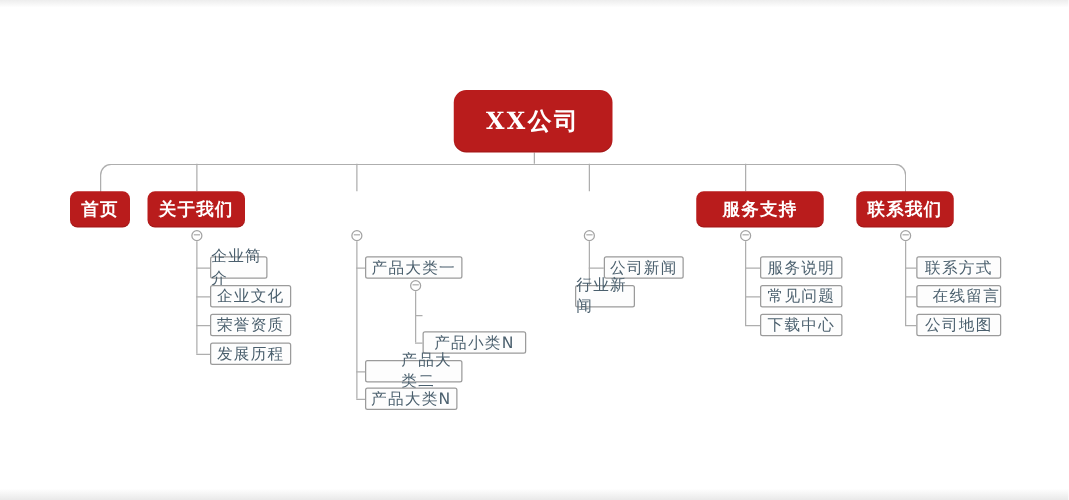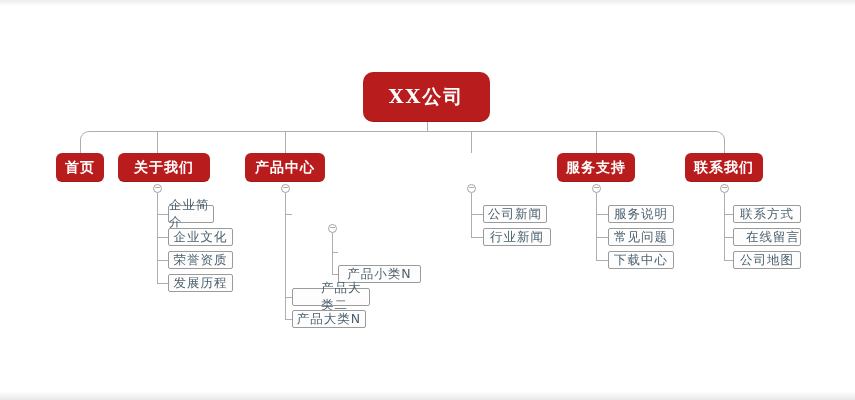--- a/index.html
+++ b/index.html
@@ -92,36 +92,36 @@
   <div class="toggle" style="left:153px; top:184px;">−</div>
   <div class="toggle" style="left:281px; top:184px;">−</div>
   <div class="toggle" style="left:467px; top:184px;">−</div>
   <div class="toggle" style="left:592px; top:184px;">−</div>
   <div class="toggle" style="left:720px; top:184px;">−</div>
   <div class="toggle" style="left:328px; top:224px;">−</div>
 
   <div class="blue-node root-node">XX公司</div>
 
   <div class="blue-node n1" style="left:56px;  width:48px;">首页</div>
-  <div class="blue-node n1" style="left:118px; width:92px;">关于我们</div>
-  <div class="blue-node n1" style="left:245px; width:80px;">产品中心</div>
-  <div class="blue-node n1" style="left:557px; width:78px;">服务支持</div>
+  <div class="blue-node n1" style="left:118px; width:78px;">关于我们</div>
+  <div class="blue-node n1" style="left:557px; width:102px;">服务支持</div>
   <div class="blue-node n1" style="left:685px; width:78px;">联系我们</div>
 
   <div class="leaf" style="left:168px; top:205px; width:46px;">企业简介</div>
   <div class="leaf" style="left:168px; top:228px; width:65px;">企业文化</div>
   <div class="leaf" style="left:168px; top:251px; width:65px;">荣誉资质</div>
   <div class="leaf" style="left:168px; top:274px; width:65px;">发展历程</div>
 
+  <div class="leaf" style="left:292px; top:205px; width:78px;">产品大类一</div>
   <div class="leaf" style="left:338px; top:265px; width:83px;">产品小类N</div>
   <div class="leaf" style="left:292px; top:288px; width:78px;padding-left:28px;">产品大类二</div>
   <div class="leaf" style="left:292px; top:310px; width:74px;">产品大类N</div>
 
   <div class="leaf" style="left:483px; top:205px; width:64px;">公司新闻</div>
-  <div class="leaf" style="left:483px; top:228px; width:68px;">行业新闻</div>
+  <div class="leaf" style="left:460px; top:228px; width:48px;">行业新闻</div>
 
   <div class="leaf" style="left:608px; top:205px; width:66px;">服务说明</div>
   <div class="leaf" style="left:608px; top:228px; width:66px;">常见问题</div>
   <div class="leaf" style="left:608px; top:251px; width:66px;">下载中心</div>
 
   <div class="leaf" style="left:733px; top:205px; width:68px;">联系方式</div>
   <div class="leaf" style="left:733px; top:228px; width:68px;padding-left:12px;">在线留言</div>
   <div class="leaf" style="left:733px; top:251px; width:68px;">公司地图</div>
 
 </div>

